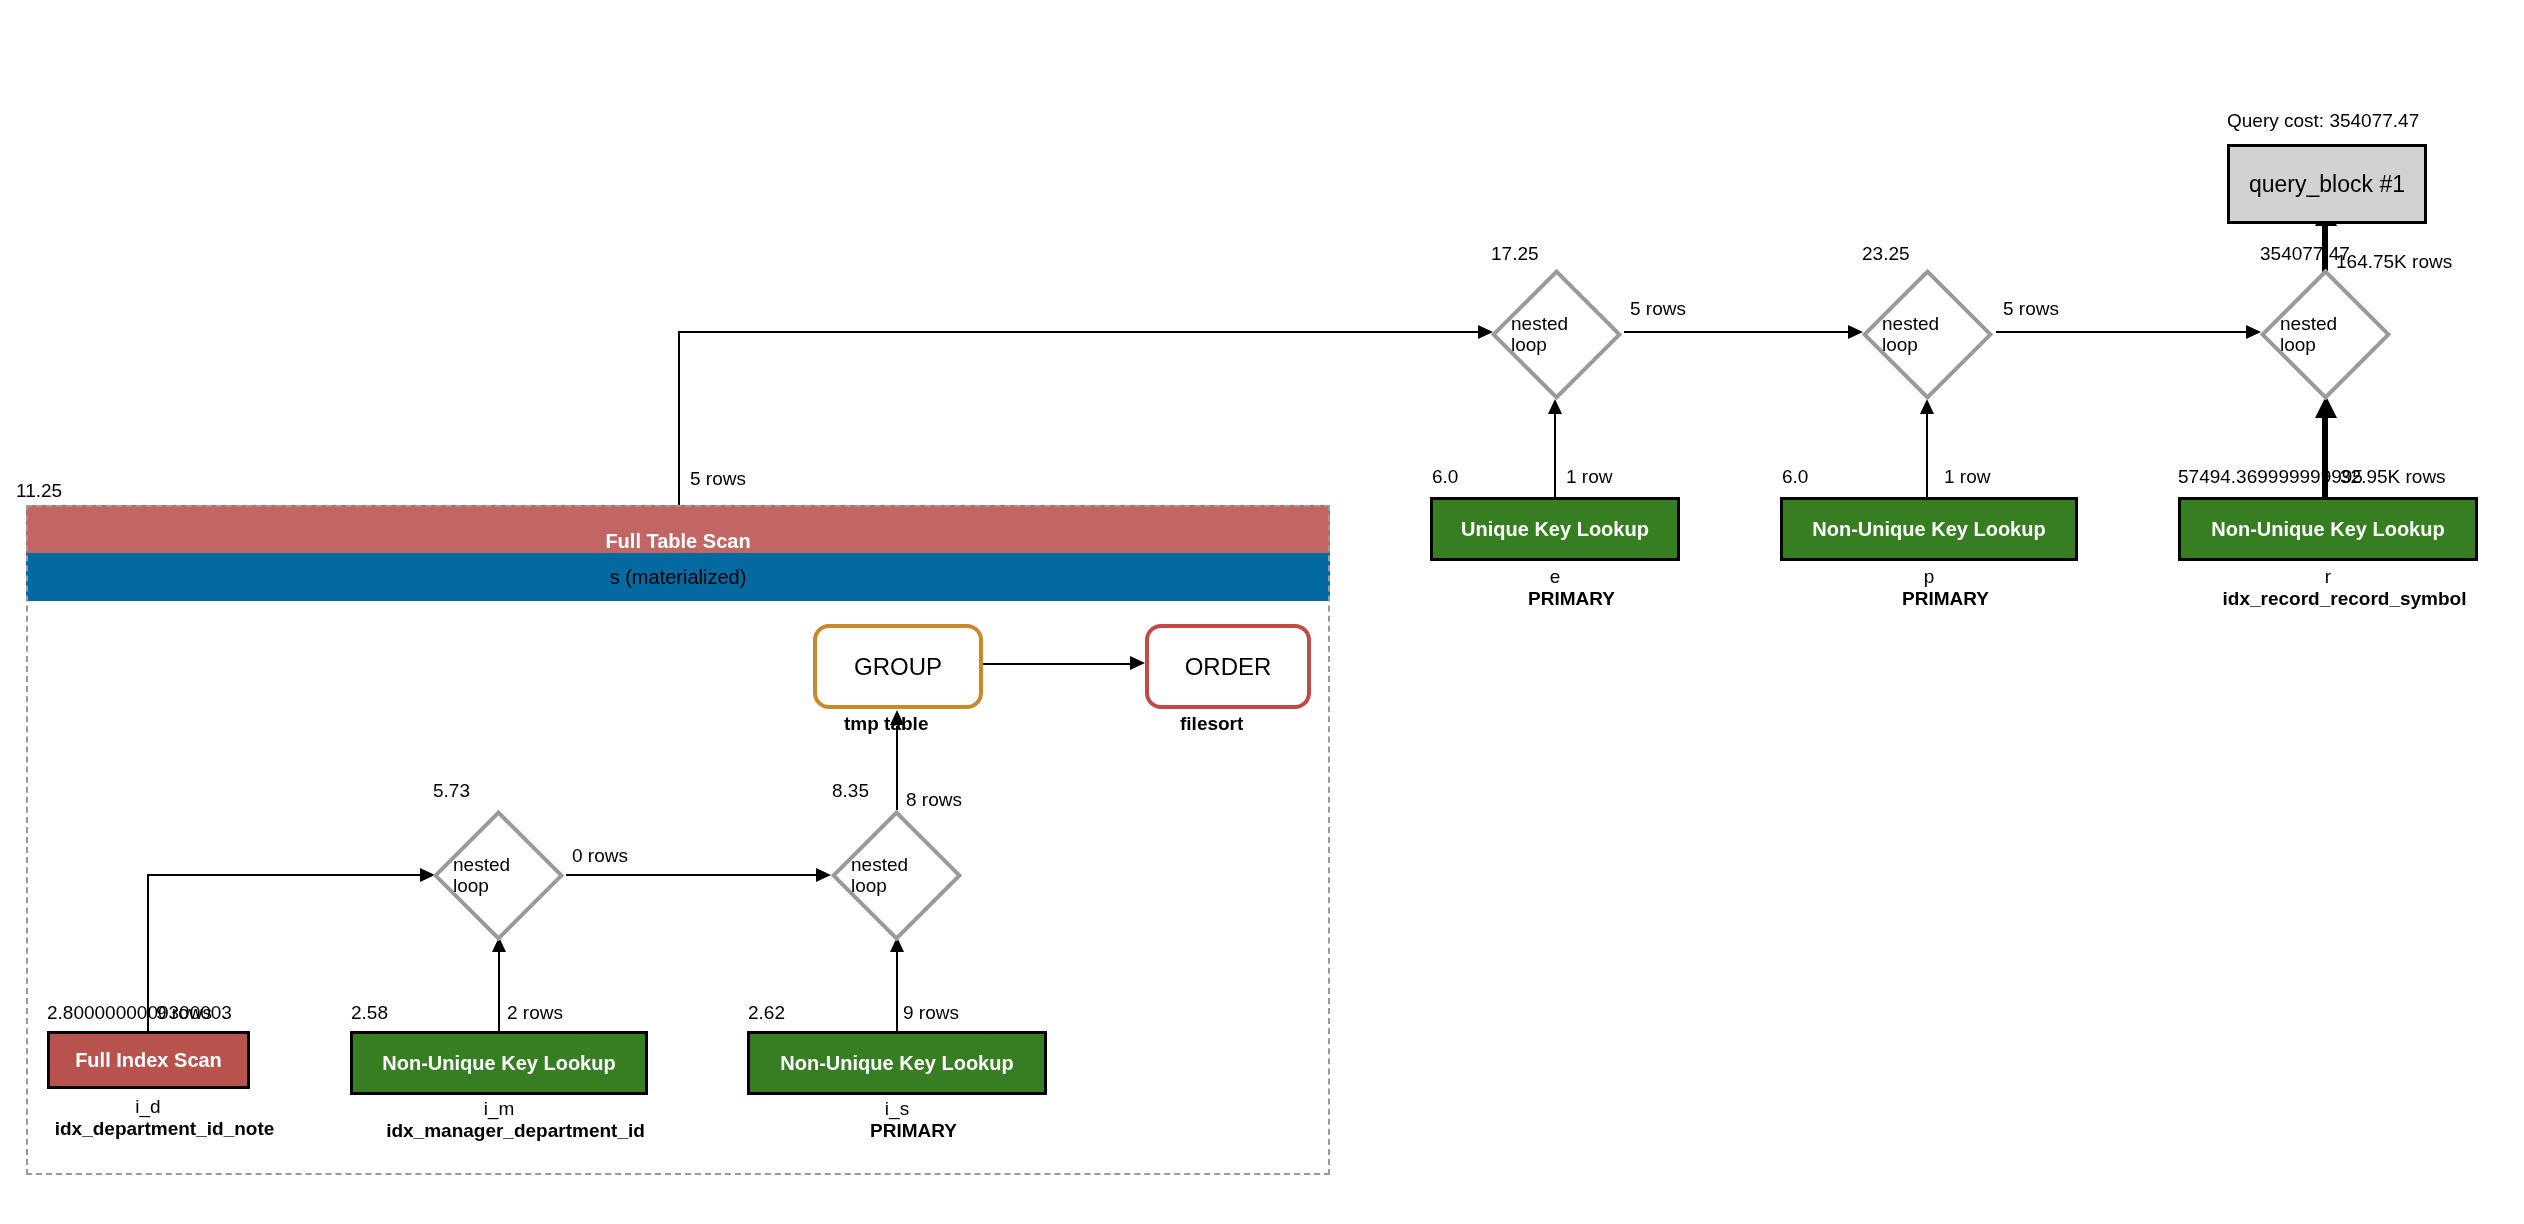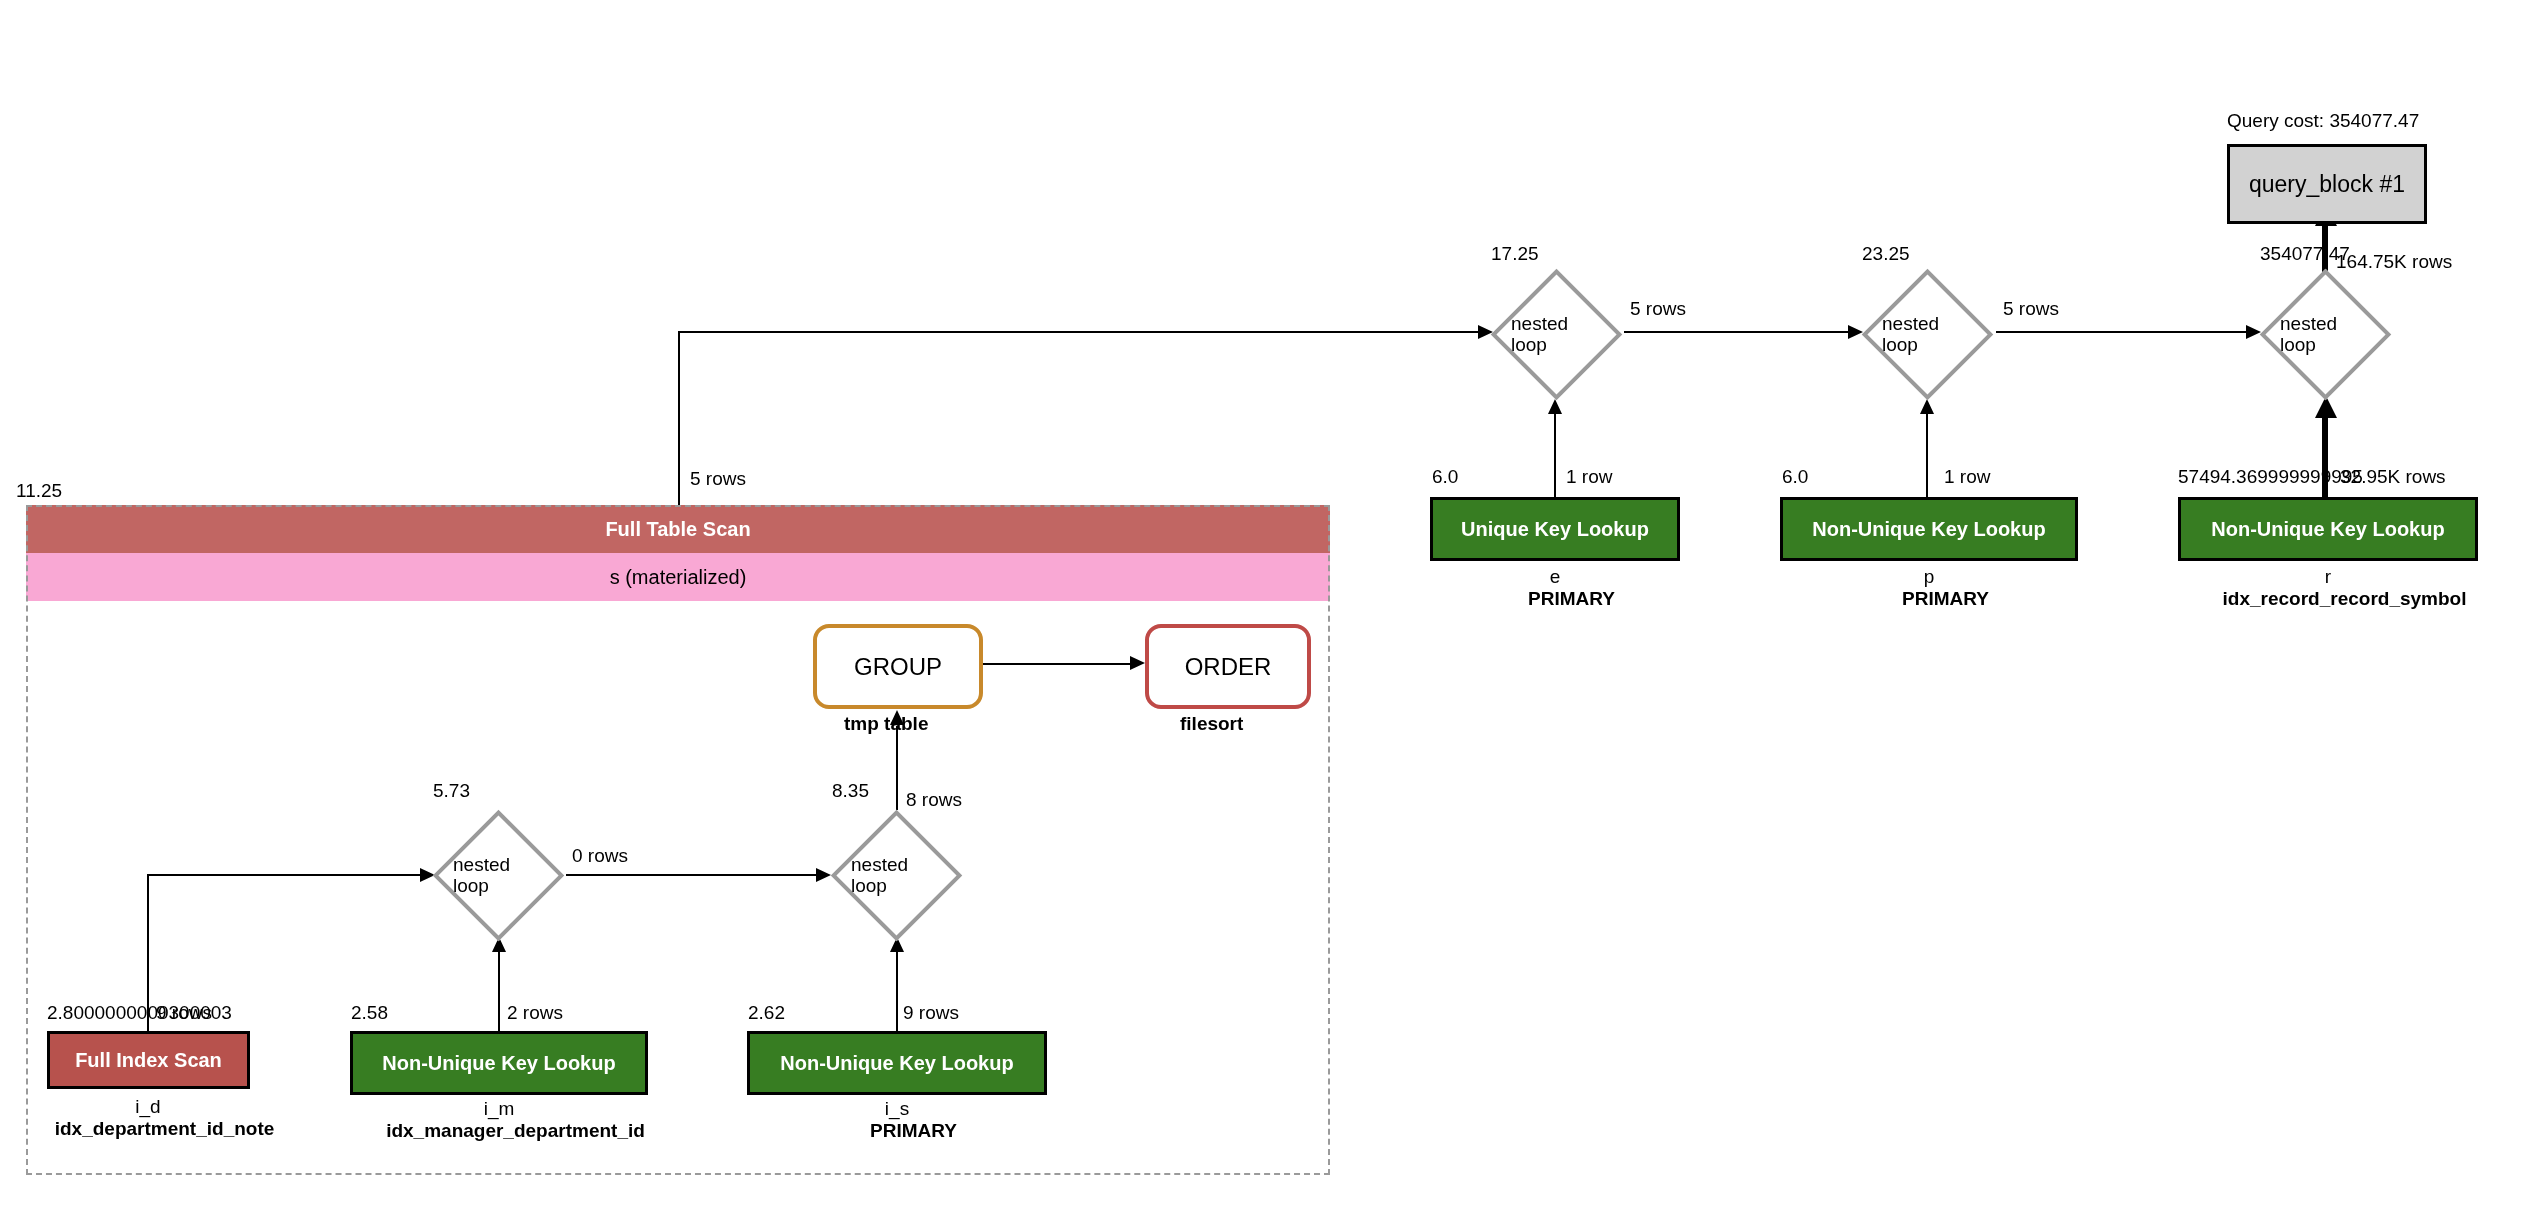--- a/index.html
+++ b/index.html
@@ -24,21 +24,21 @@
   .node{position:absolute;box-sizing:border-box;border:3px solid #000;z-index:3;
       display:flex;align-items:center;justify-content:center;text-align:center;}
   .node.green{background:#377d22;color:#fff;font-weight:bold;font-size:20px;}
   .node.red{background:#b7524d;color:#fff;font-weight:bold;font-size:20px;}
   .node.gray{background:#d2d2d2;color:#000;font-size:23px;}
   .rounded{position:absolute;box-sizing:border-box;background:#fff;border-radius:16px;
       display:flex;align-items:center;justify-content:center;font-size:24px;z-index:3;}
   .bar{position:absolute;box-sizing:border-box;display:flex;align-items:center;
       justify-content:center;z-index:2;}
   .bar.redbar{background:#c16663;color:#fff;font-weight:bold;font-size:20px;}
-  .bar.graybar{background:#f9a8d4;color:#000;font-size:20px;}
+  .bar.graybar{background:#0369a1;color:#000;font-size:20px;}
   .dashed{position:absolute;border:2px dashed #9a9a9a;box-sizing:border-box;
       background:transparent;z-index:6;pointer-events:none;}
 </style>
 </head>
 <body>
 
 <div class="vline" style="left:678px;top:333px;height:172px;"></div>
 <div class="hline" style="left:678px;top:331px;width:800px;"></div>
 <div class="ar" style="left:1478px;top:325px;"></div>
 
@@ -119,21 +119,21 @@
 <div class="lbl" style="left:2340px;top:466px;">32.95K rows</div>
 <div class="node green" style="left:2178px;top:497px;width:300px;height:64px;">
   <span>Non-Unique Key Lookup</span>
 </div>
 <div class="lbl cap" style="left:2328px;top:566px;">r</div>
 <div class="lbl cap b" style="left:2328px;top:588px;">idx_record_record_symbol</div>
 
 <div class="lbl" style="left:16px;top:466px;margin-top:14px;">11.25</div>
 <div class="lbl" style="left:690px;top:468px;">5 rows</div>
 
-<div class="bar redbar" style="left:26px;top:505px;width:1304px;height:48px;">
+<div class="bar redbar" style="left:26px;top:505px;width:1304px;height:48px;align-items:flex-end;">
   <span>Full Table Scan</span>
 </div>
 <div class="bar graybar" style="left:26px;top:553px;width:1304px;height:48px;">
   <span>s (materialized)</span>
 </div>
 <div class="dashed" style="left:26px;top:505px;width:1304px;height:670px;"></div>
 
 <div class="rounded" style="left:813px;top:624px;width:170px;height:85px;border:4px solid #c8892b;">
   <span>GROUP</span>
 </div>

